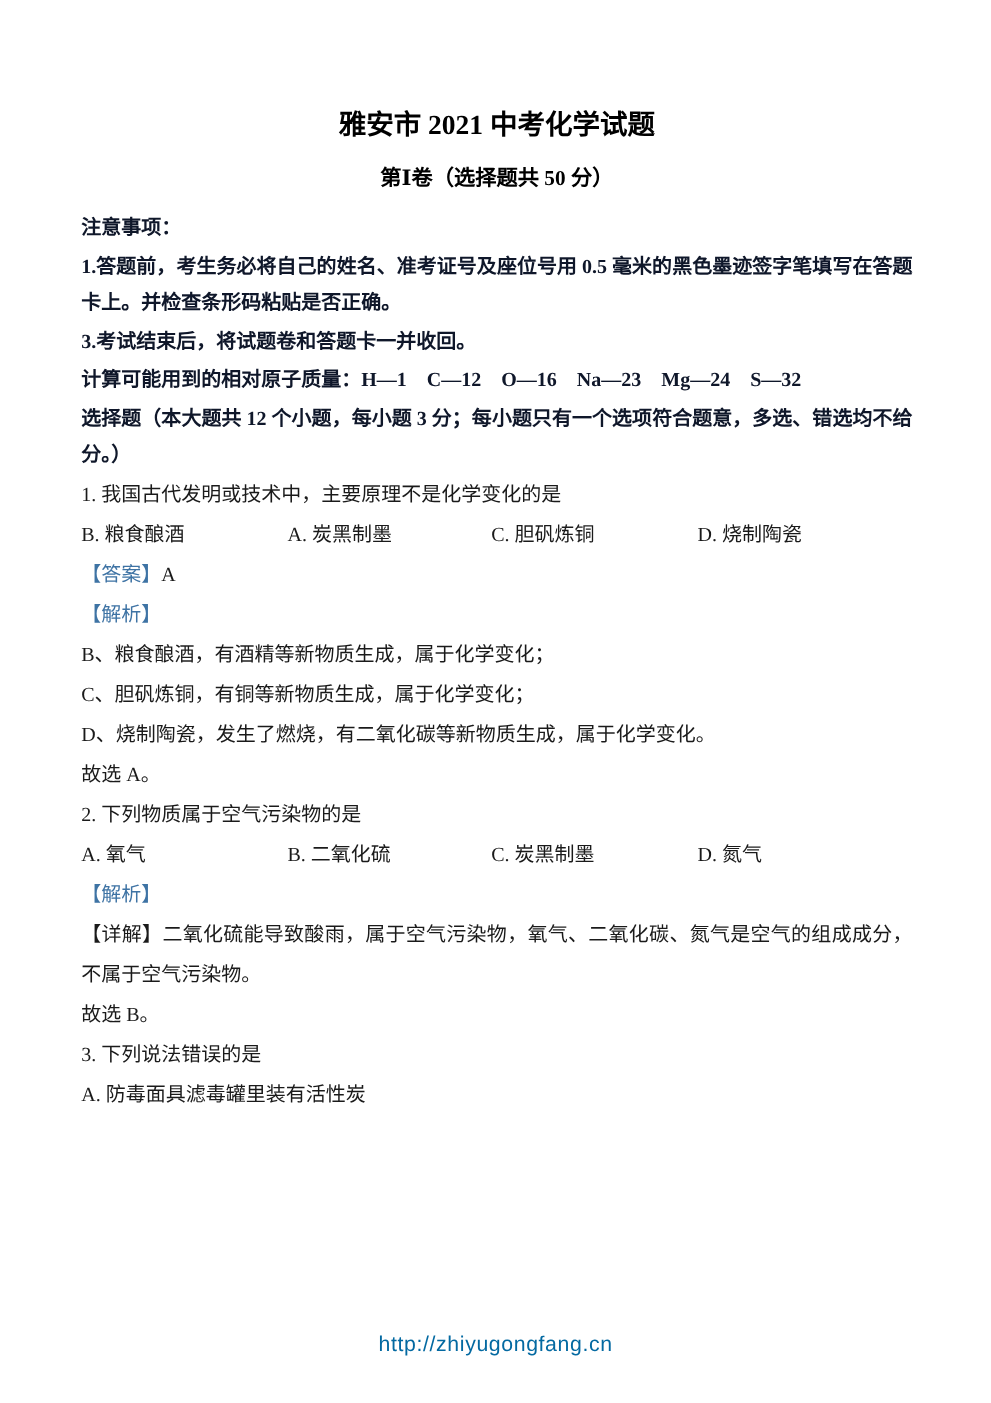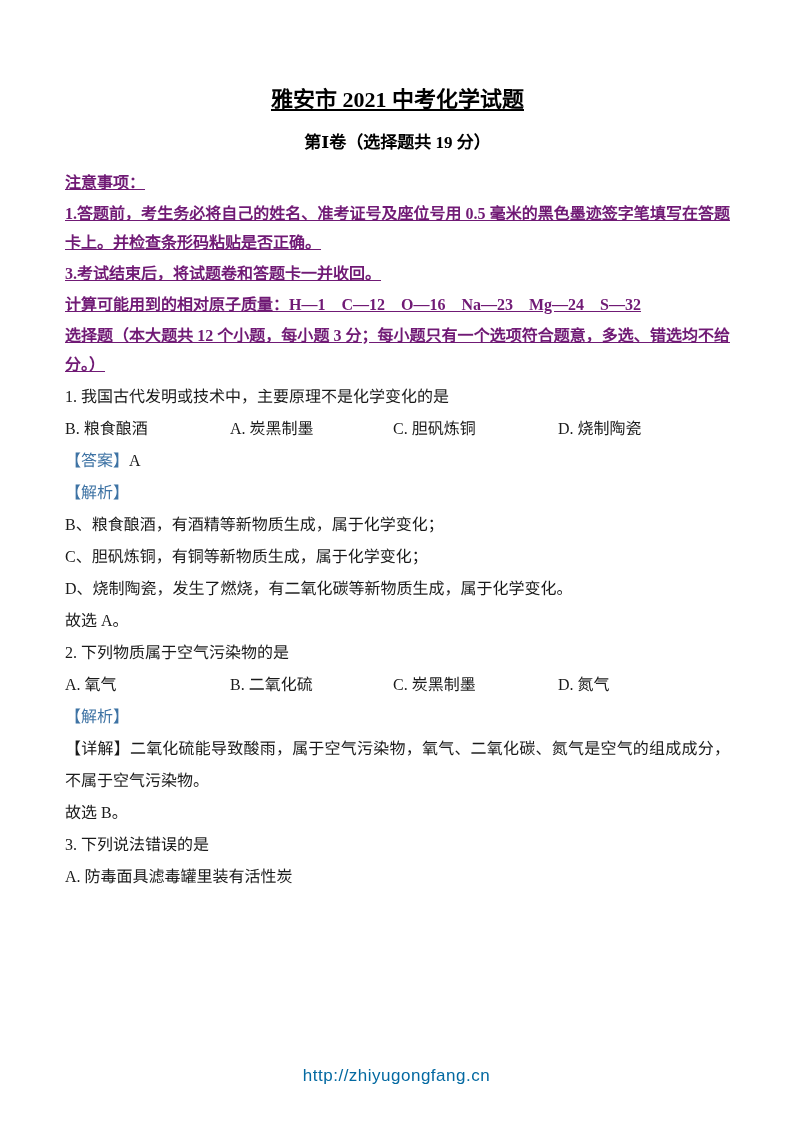--- a/index.html
+++ b/index.html
@@ -21,37 +21,35 @@
     padding: 86px 63px 0 65px;
     font-size: 16px;
   }
   .doc-title {
     margin: 0 0 17px 0;
     font-size: 22px;
     line-height: 28px;
     font-weight: 700;
     text-align: center;
     color: #000000;
-    text-decoration: underline;
   }
   .section-title {
     margin: 0 0 13px 0;
     font-size: 17px;
     line-height: 24px;
     font-weight: 700;
     text-align: center;
     color: #000000;
   }
   p { margin: 0; }
   .notice p {
     font-weight: 700;
-    color: #701a75;
+    color: #0f172a;
     line-height: 29px;
     margin-bottom: 2px;
-    text-decoration: underline;
   }
   .just { text-align: justify; }
   .qa p {
     font-weight: 400;
     line-height: 32px;
   }
   .options-row {
     display: grid;
     grid-template-columns: 165px 163px 165px 1fr;
     line-height: 32px;
@@ -72,21 +70,21 @@
     letter-spacing: 0.5px;
   }
 </style>
 </head>
 <body>
 
 <div class="page">
   <div class="content">
 
     <h1 class="doc-title">雅安市 2021 中考化学试题</h1>
-    <h2 class="section-title">第Ⅰ卷（选择题共 19 分）</h2>
+    <h2 class="section-title">第Ⅰ卷（选择题共 50 分）</h2>
 
     <div class="notice">
       <p>注意事项：</p>
       <p class="just">1.答题前，考生务必将自己的姓名、准考证号及座位号用 0.5 毫米的黑色墨迹签字笔填写在答题卡上。并检查条形码粘贴是否正确。</p>
       <p>3.考试结束后，将试题卷和答题卡一并收回。</p>
       <p>计算可能用到的相对原子质量：H—1　C—12　O—16　Na—23　Mg—24　S—32</p>
       <p class="just">选择题（本大题共 12 个小题，每小题 3 分；每小题只有一个选项符合题意，多选、错选均不给分。）</p>
     </div>
 
     <div class="qa">

